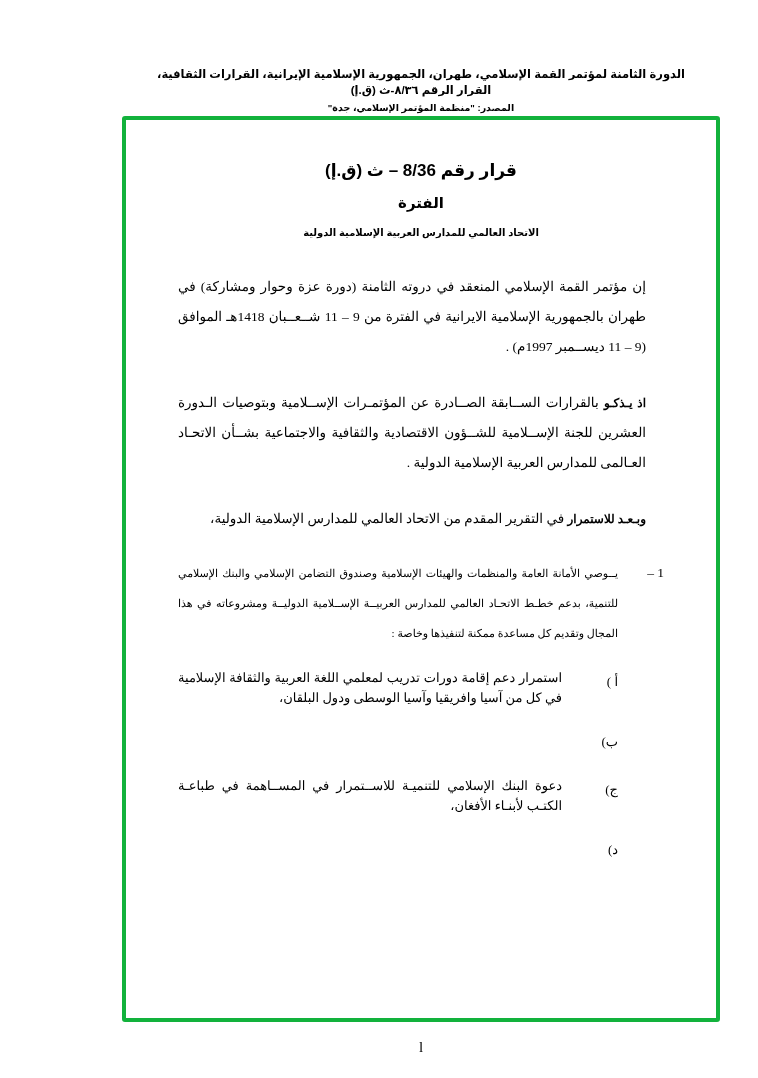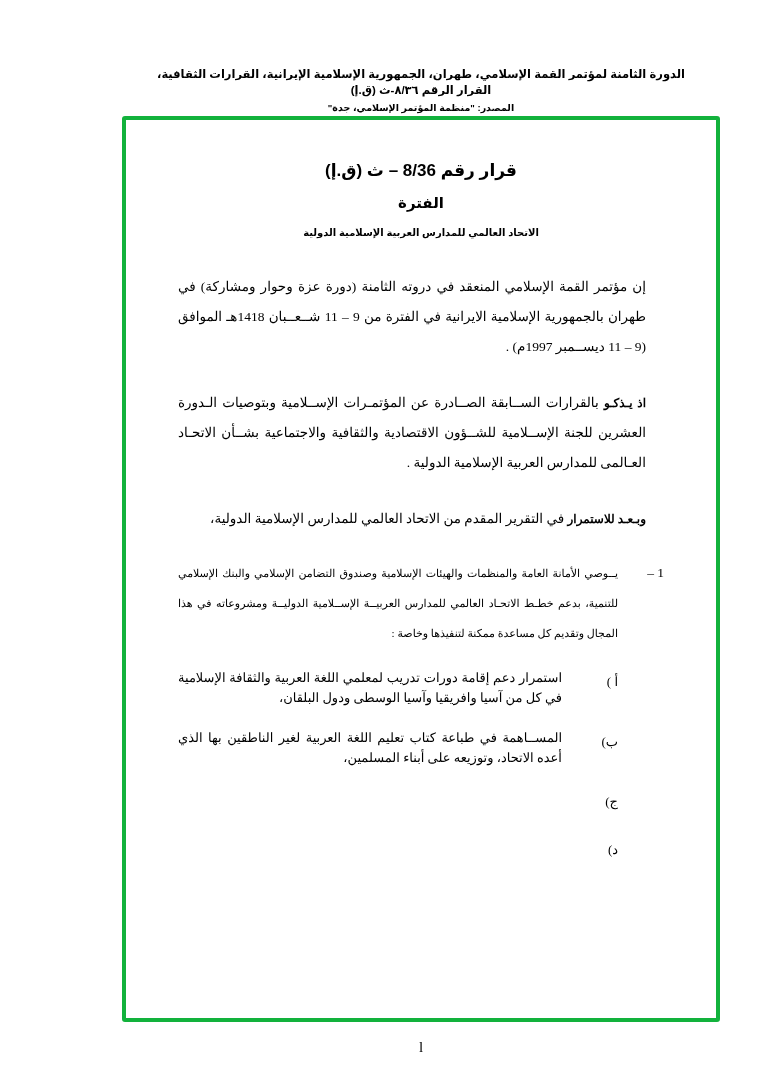--- a/index.html
+++ b/index.html
@@ -195,25 +195,25 @@
         </div>
       </div>
 
       <div class="sub-item">
         <div class="sub-marker">أ )</div>
         <div class="sub-body">استمرار دعم إقامة دورات تدريب لمعلمي اللغة العربية والثقافة الإسلامية في كل من آسيا وافريقيا وآسيا الوسطى ودول البلقان،</div>
       </div>
 
       <div class="sub-item">
         <div class="sub-marker">ب)</div>
-        <div class="sub-body">المســاهمة في طباعة كتاب تعليم اللغة العربية لغير الناطقين بها الذي أعده الاتحاد، وتوزيعه على أبناء المسلمين،</div>
       </div>
 
       <div class="sub-item">
         <div class="sub-marker">ج)</div>
+        <div class="sub-body">دعوة البنك الإسلامي للتنميـة للاســتمرار في المســاهمة في طباعـة الكتـب لأبنـاء الأفغان،</div>
       </div>
 
       <div class="sub-item">
         <div class="sub-marker">د)</div>
       </div>
 
     </div>
   </div>
 
   <div class="footer-mark">l</div>

